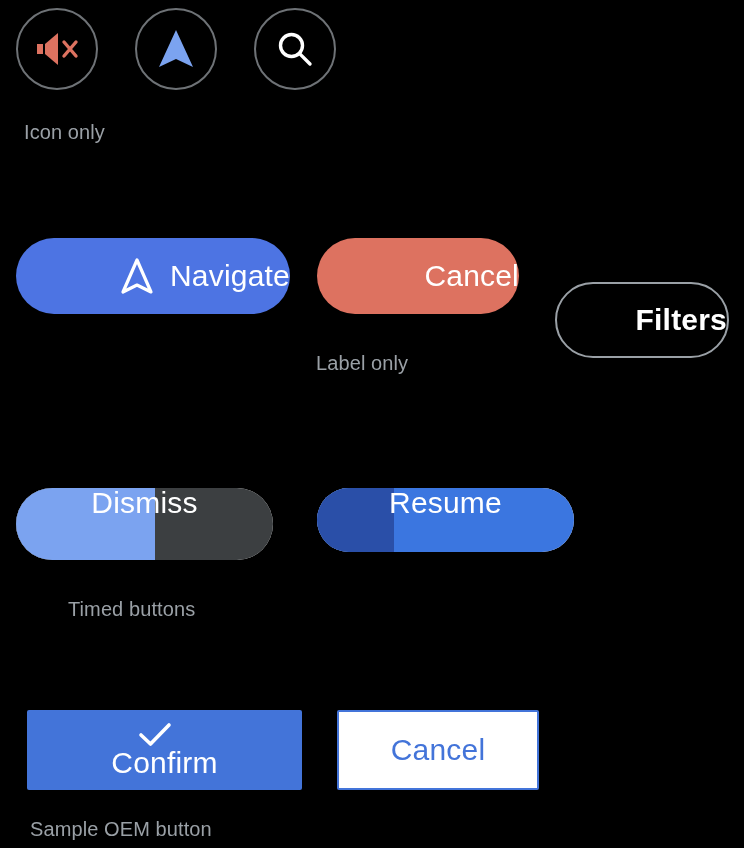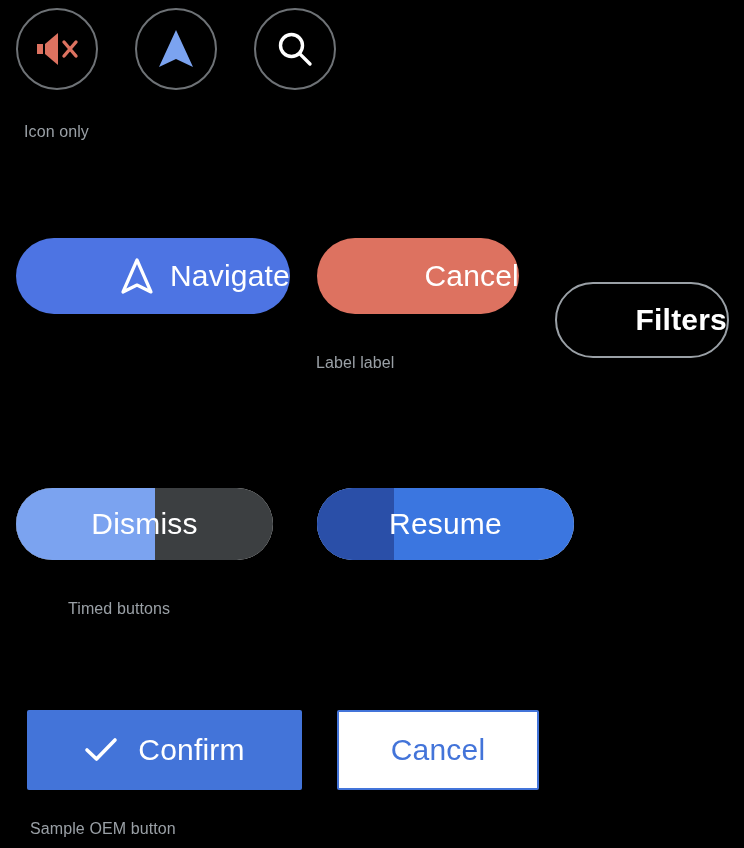--- a/index.html
+++ b/index.html
@@ -21,21 +21,21 @@
     left: 0; top: 0;
     width: 744px;
     height: 848px;
     background: #000000;
   }
 
   
   .caption {
     position: absolute;
     color: #9aa0a6;
-    font-size: 16px;
+    font-size: 20px;
     line-height: 26px;
     letter-spacing: 0.1px;
     white-space: nowrap;
   }
 
   
   .icon-btn {
     position: absolute;
     width: 82px;
     height: 82px;
@@ -87,21 +87,20 @@
     margin-right: 16px;
   }
 
   
   .timed {
     position: absolute;
     border-radius: 999px;
     overflow: hidden;
     box-sizing: border-box;
     display: flex;
-    align-items: center;
     justify-content: center;
     border: none;
     padding: 0;
   }
   .timed .track {
     position: absolute;
     left: 0; top: 0;
     width: 100%;
     height: 100%;
   }
@@ -196,37 +195,37 @@
 
   <button class="pill filled-salmon" style="left:317px; top:238px; width:202px; height:76px;">
     <span class="pill-label">Cancel</span>
   </button>
 
   <button class="pill outlined" style="left:555px; top:238px; width:174px; height:76px;margin-top:44px;">
     <span class="pill-label">Filters</span>
   </button>
 
 
-  <div class="caption" style="left:316px; top:350px;">Label label</div>
+  <div class="caption" style="left:316px; top:350px;">Label only</div>
 
   <button class="timed" style="left:16px; top:488px; width:257px; height:72px;">
     <span class="track" style="background:#3c3f41;"></span>
     <span class="progress" style="background:#7ba3f0; width:54%;"></span>
     <span class="timed-label">Dismiss</span>
   </button>
 
-  <button class="timed" style="left:317px; top:488px; width:257px; height:72px;">
+  <button class="timed" style="left:317px; top:488px; width:257px; height:64px;">
     <span class="track" style="background:#3b76e0;"></span>
     <span class="progress" style="background:#2a4fa8; width:30%;"></span>
     <span class="timed-label">Resume</span>
   </button>
 
   <div class="caption" style="left:24px; top:596px;margin-left:44px;">Timed buttons</div>
 
-  <button class="oem oem-filled" style="left:27px; top:710px; width:275px; height:80px;">
+  <button class="oem oem-filled" style="left:27px; top:710px; width:275px; height:80px;flex-direction:column;">
     <span class="check-wrap">
       <svg width="34" height="26" viewBox="0 0 34 26" aria-hidden="true">
         <path d="M3 13 L12.5 22 L31 3" fill="none" stroke="#ffffff" stroke-width="3.6" stroke-linecap="round" stroke-linejoin="round"></path>
       </svg>
     </span>
     <span class="oem-label">Confirm</span>
   </button>
 
   <button class="oem oem-outlined" style="left:337px; top:710px; width:202px; height:80px;">
     <span class="oem-label">Cancel</span>

